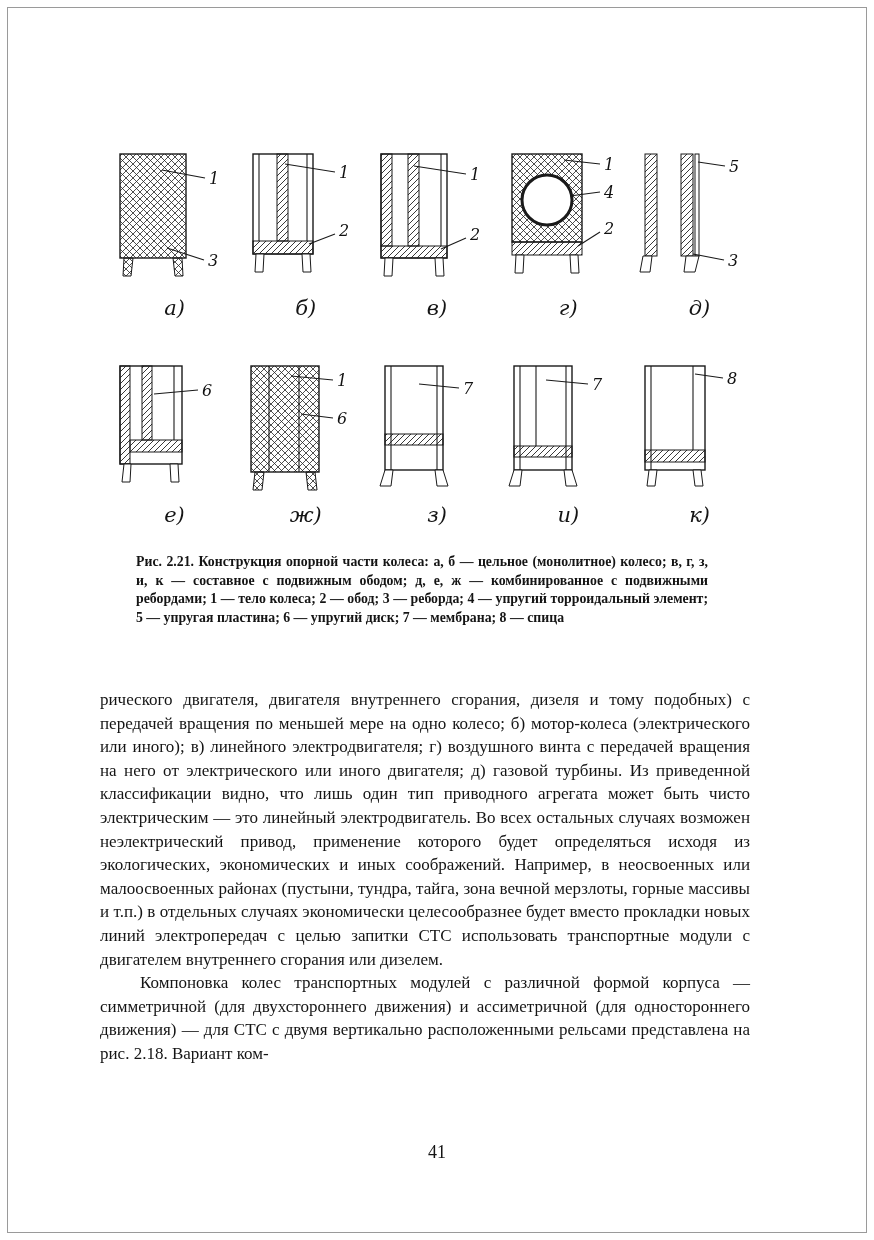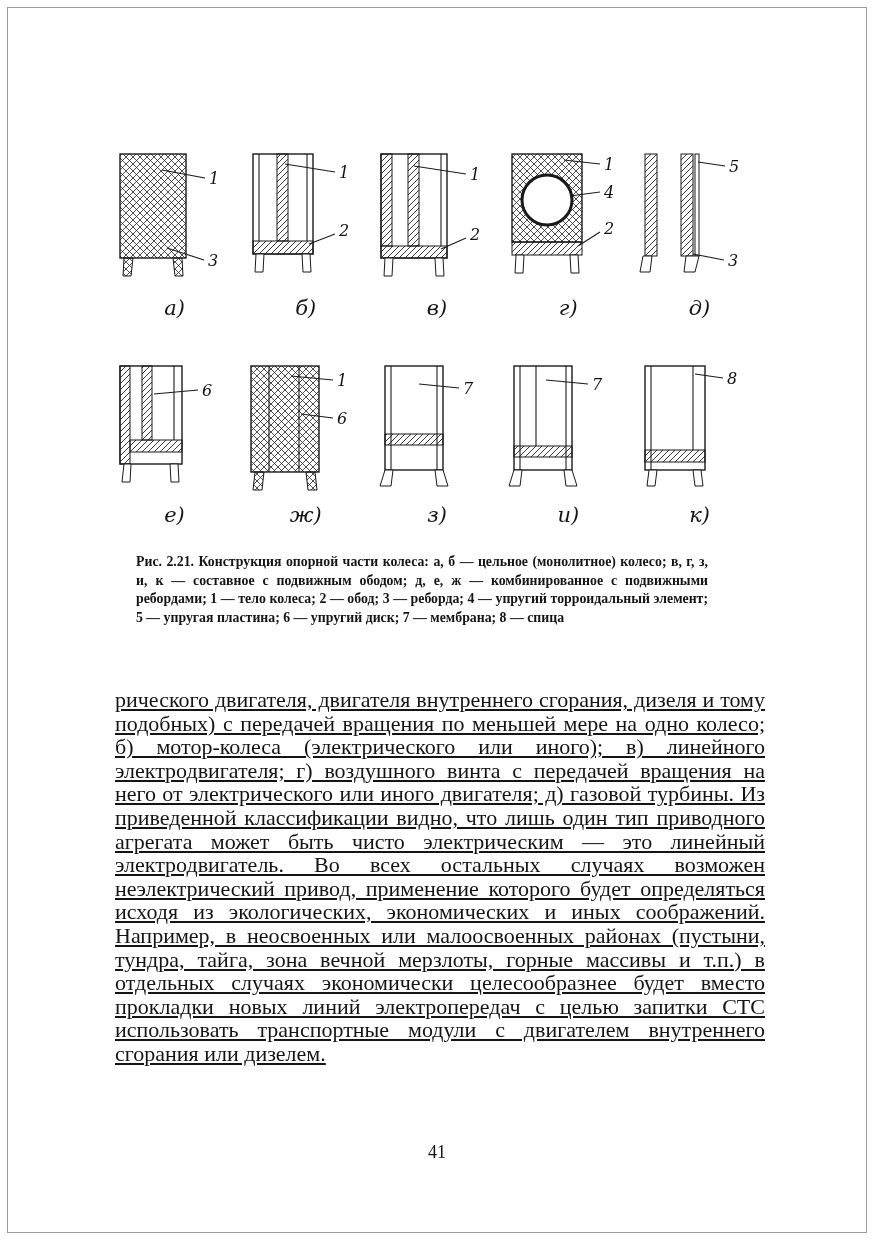--- a/index.html
+++ b/index.html
@@ -27,22 +27,22 @@
   svg.dsvg text {
     font-family:"DejaVu Serif", serif;
     font-style:italic; font-size:16px; fill:#111;
   }
   .caption {
     margin-top:26px; margin-left:24px; width:572px;
     font-weight:bold; font-size:13.8px; line-height:18.6px;
     text-align:justify;
   }
   .body-text {
-    position:absolute; top:688px; left:115px; width:650px;
-    font-size:22px; line-height:23.6px; text-align:justify;text-decoration:underline;
+    position:absolute; top:688px; left:100px; width:650px;
+    font-size:17px; line-height:23.6px; text-align:justify;
   }
   .body-text p.indent { text-indent:40px; }
   .page-number {
     position:absolute; top:1142px; left:0; width:874px;
     text-align:center; font-size:18px;
   }
 </style>
 </head>
 <body>
 
@@ -220,16 +220,17 @@
         <div class="diagram-label">к)</div>
       </div>
 
     </div>
 
     <p class="caption">Рис. 2.21. Конструкция опорной части колеса: а, б — цельное (монолитное) колесо; в, г, з, и, к — составное с подвижным ободом; д, е, ж — комбинированное с подвижными ребордами; 1 — тело колеса; 2 — обод; 3 — реборда; 4 — упругий торроидальный элемент; 5 — упругая пластина; 6 — упругий диск; 7 — мембрана; 8 — спица</p>
   </div>
 
   <div class="body-text">
     <p>рического двигателя, двигателя внутреннего сгорания, дизеля и тому подобных) с передачей вращения по меньшей мере на одно колесо; б) мотор-колеса (электрического или иного); в) линейного электродвигателя; г) воздушного винта с передачей вращения на него от электрического или иного двигателя; д) газовой турбины. Из приведенной классификации видно, что лишь один тип приводного агрегата может быть чисто электрическим — это линейный электродвигатель. Во всех остальных случаях возможен неэлектрический привод, применение которого будет определяться исходя из экологических, экономических и иных соображений. Например, в неосвоенных или малоосвоенных районах (пустыни, тундра, тайга, зона вечной мерзлоты, горные массивы и т.п.) в отдельных случаях экономически целесообразнее будет вместо прокладки новых линий электропередач с целью запитки СТС использовать транспортные модули с двигателем внутреннего сгорания или дизелем.</p>
+    <p class="indent">Компоновка колес транспортных модулей с различной формой корпуса — симметричной (для двухстороннего движения) и ассиметричной (для одностороннего движения) — для СТС с двумя вертикально расположенными рельсами представлена на рис. 2.18. Вариант ком-</p>
   </div>
 
   <div class="page-number">41</div>
 </div>
 
 </body></html>

